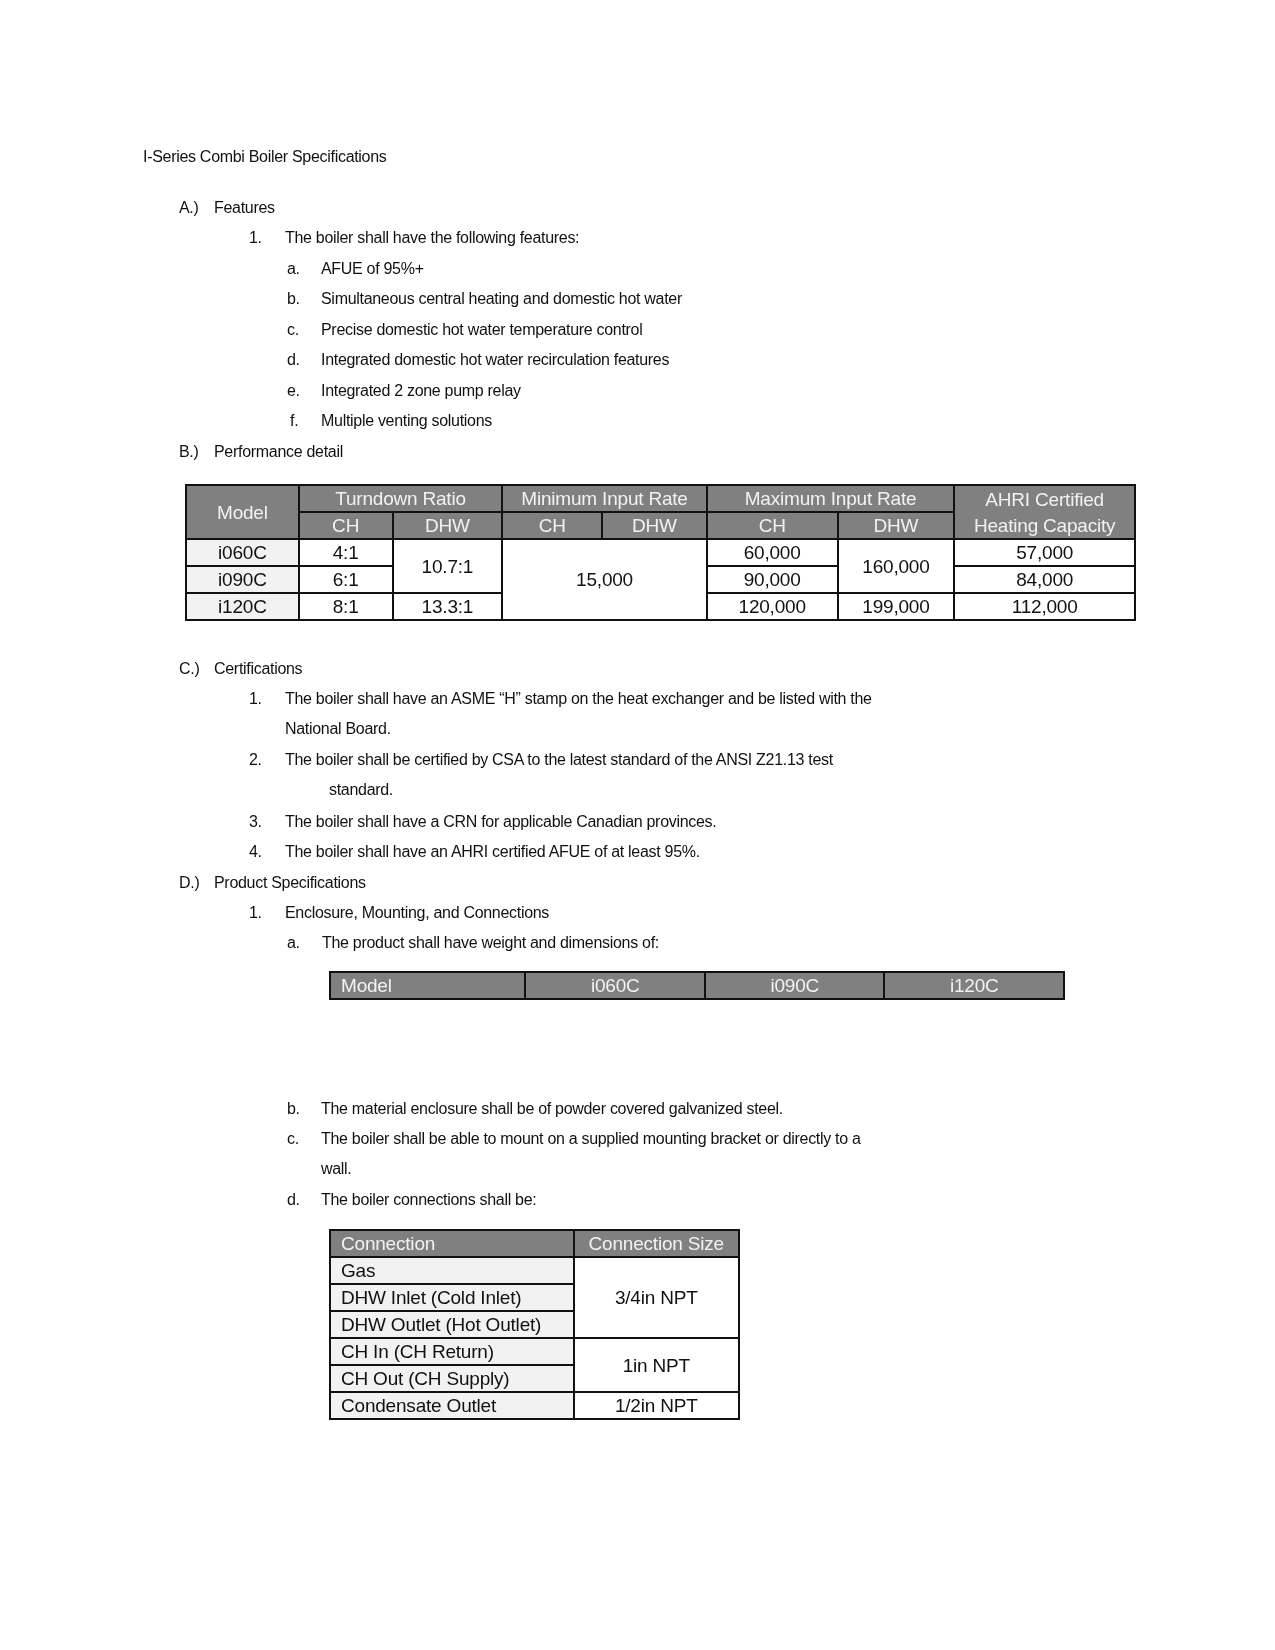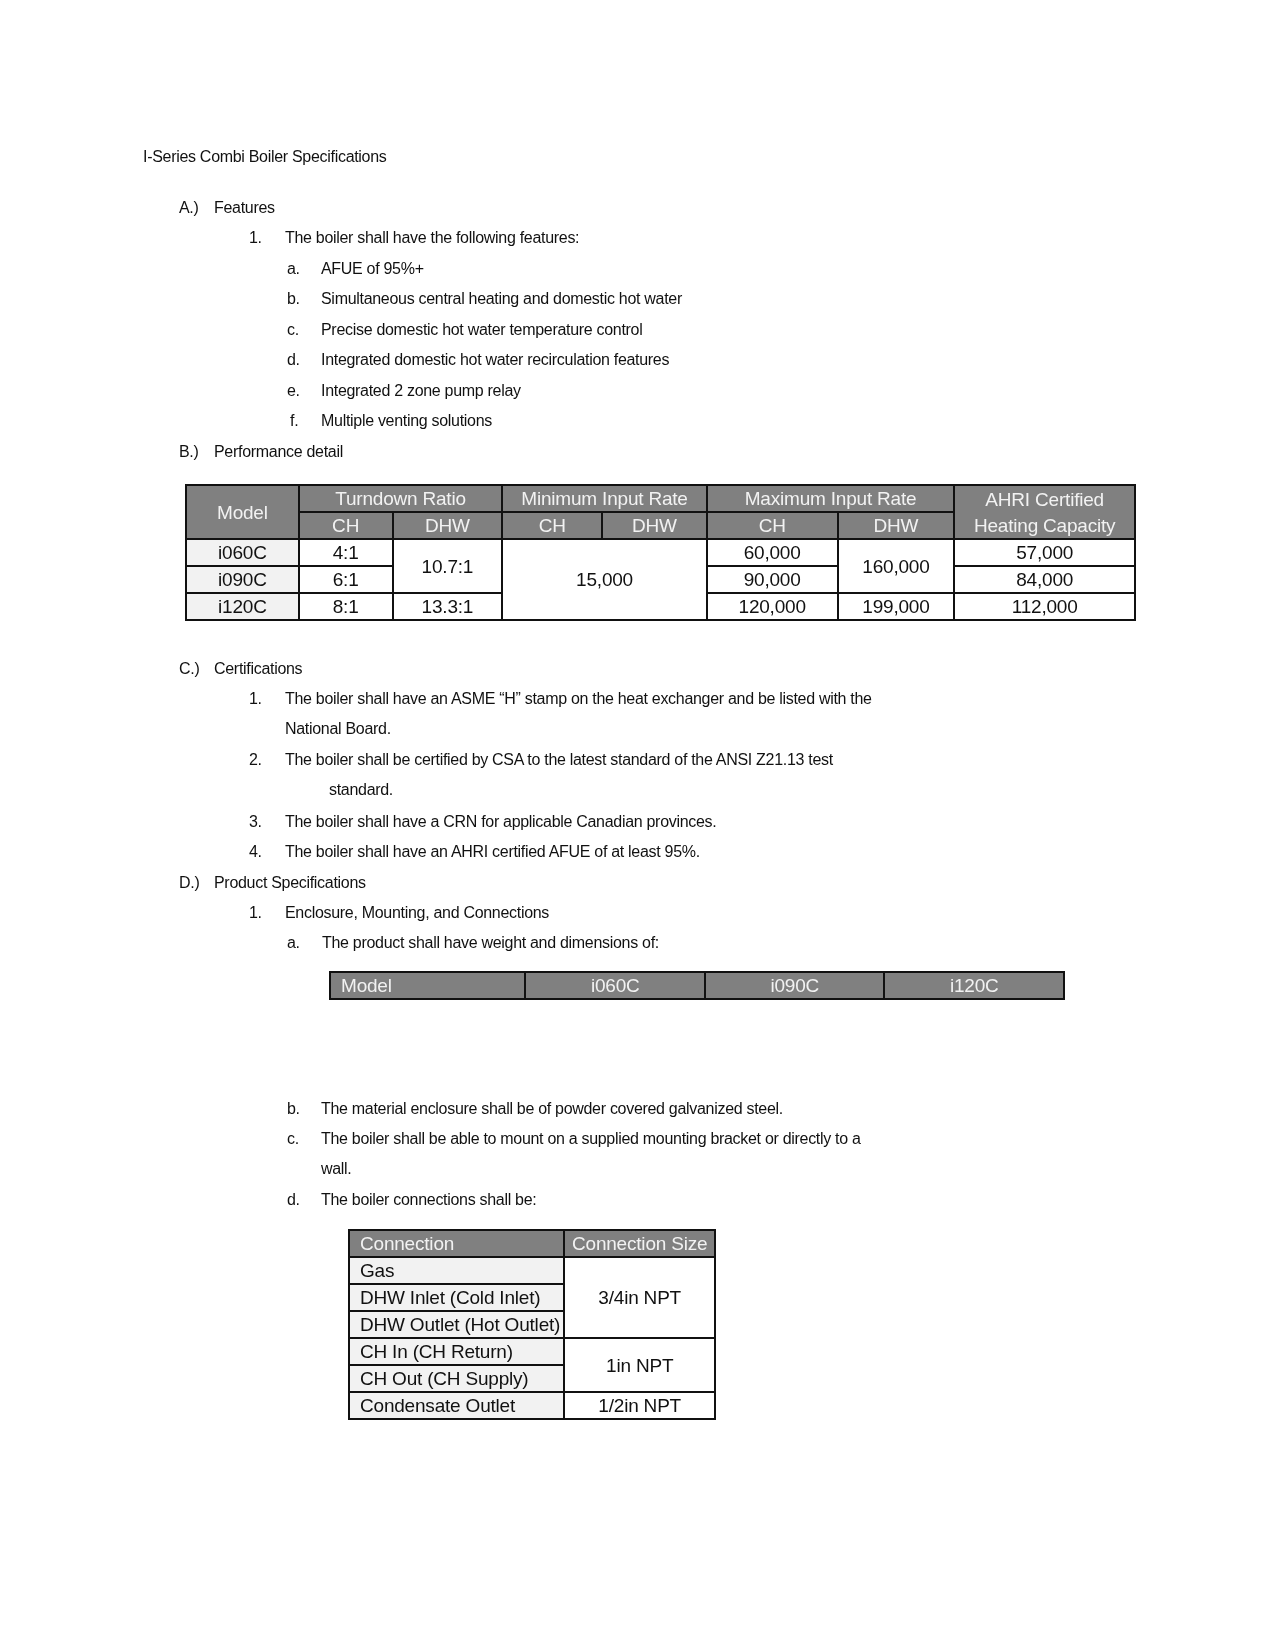--- a/index.html
+++ b/index.html
@@ -131,21 +131,21 @@
   </table>
 
 <div class="abs" style="left:287px; top:1097px;">b.</div>
 <div class="abs" style="left:321px; top:1097px;">The material enclosure shall be of powder covered galvanized steel.</div>
 <div class="abs" style="left:287px; top:1127px;">c.</div>
 <div class="abs" style="left:321px; top:1127px;">The boiler shall be able to mount on a supplied mounting bracket or directly to a</div>
 <div class="abs" style="left:321px; top:1157px;">wall.</div>
 <div class="abs" style="left:287px; top:1188px;">d.</div>
 <div class="abs" style="left:321px; top:1188px;">The boiler connections shall be:</div>
 
-<table style="left:348px; top:1229px; width:368px;">
+<table style="left:329px; top:1229px; width:411px;">
   <colgroup>
     <col style="width:252px">
       <col style="width:170px">
   </colgroup>
   <tbody>
       <tr>
     <th class="left">Connection</th>
     <th>Connection Size</th>
   </tr>
   <tr>

